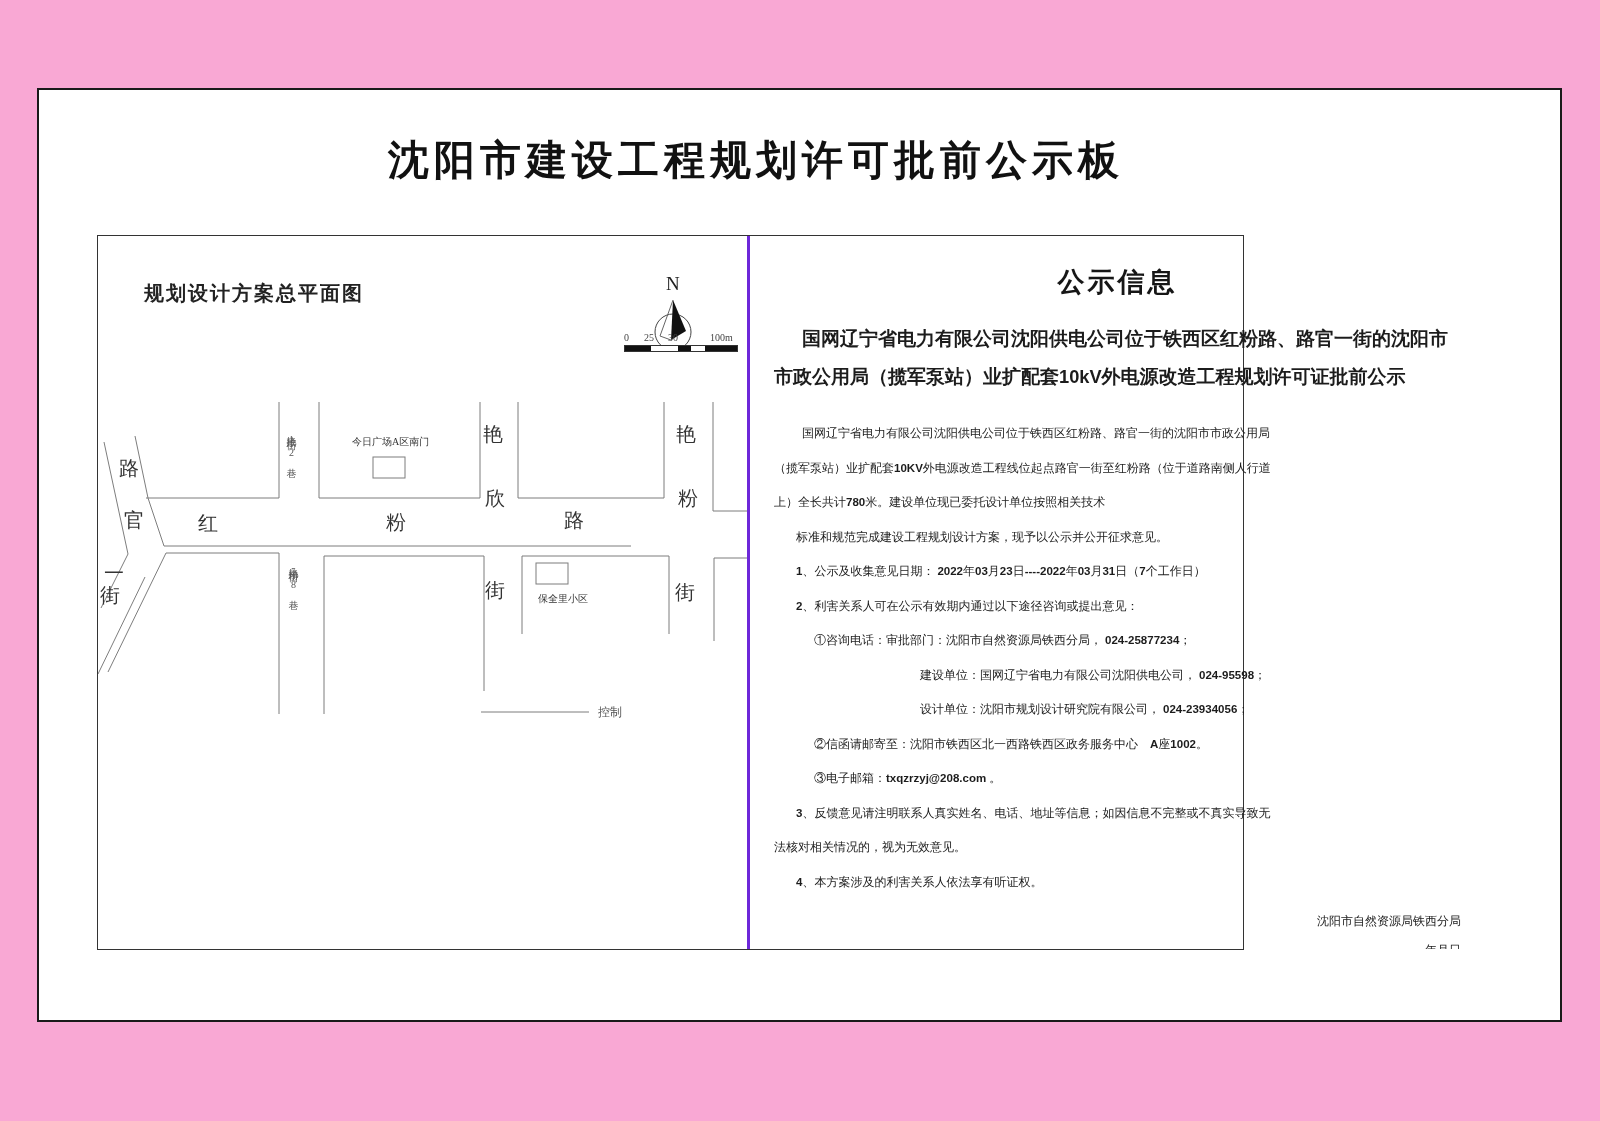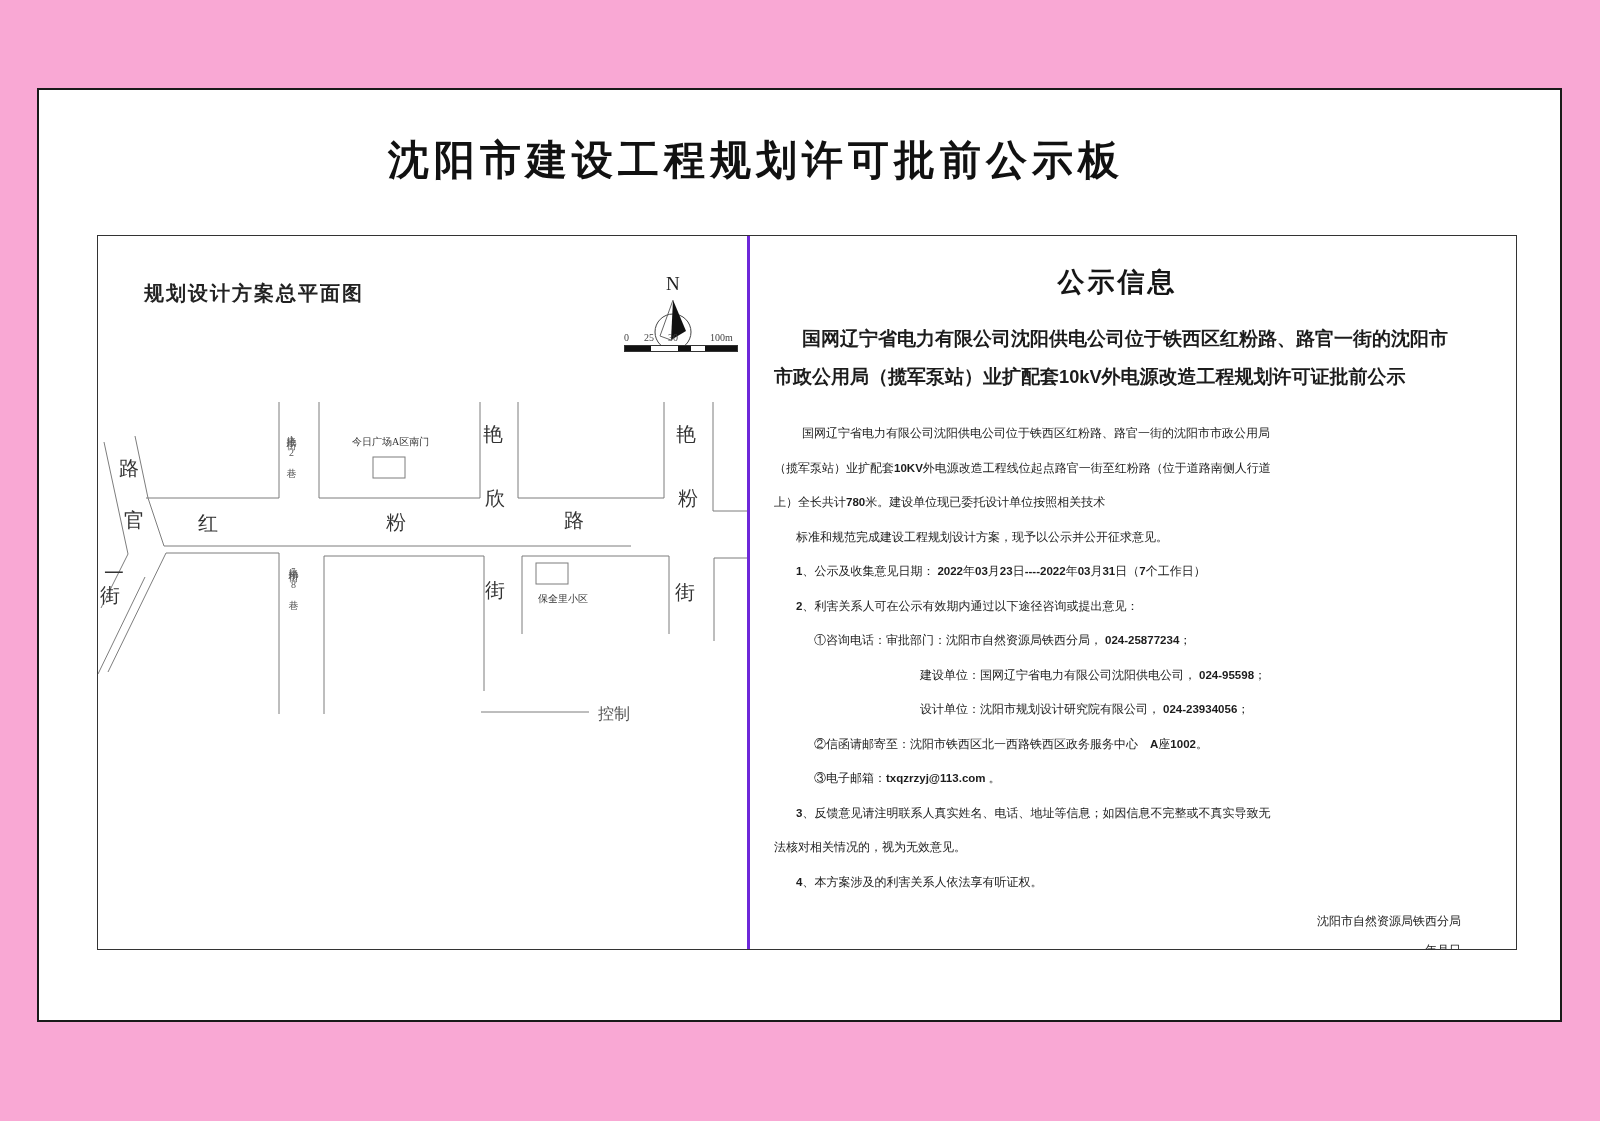--- a/index.html
+++ b/index.html
@@ -4,21 +4,21 @@
 <style>
   html,body{margin:0;padding:0;background:#ffffff;}
   .page{position:relative;width:1600px;height:1121px;background:#f9a8d4;overflow:hidden;
         font-family:"Liberation Serif","DejaVu Serif",serif;color:#1f1f1f;}
   
   .outer-border{position:absolute;left:37px;top:88px;width:1521px;height:930px;
         border:2px solid #1a1a1a;background:#fff;}
   .main-title{position:absolute;left:388px;top:133px;font-size:41px;font-weight:700;
         letter-spacing:5px;color:#111;white-space:nowrap;}
   
-  .inner-box{position:absolute;left:97px;top:235px;width:1420px;height:715px;
+  .inner-box{position:absolute;left:97px;top:235px;width:1147px;height:715px;
         border:1px solid #333;box-sizing:border-box;}
   .map-panel{position:absolute;left:0;top:0;width:649px;height:713px;overflow:hidden;}
   .info-panel{position:absolute;left:649px;top:0;width:760px;height:713px;
         border-left:3px solid #6d28d9;box-sizing:border-box;overflow:hidden;
         padding:28px 46px 0 24px;}
   
   .map-title{position:absolute;left:46px;top:44px;font-size:20px;font-weight:700;
         letter-spacing:2px;color:#222;}
   .map-lines{position:absolute;left:0;top:0;}
   .map-labels{position:absolute;left:0;top:0;width:649px;height:713px;}
@@ -134,39 +134,39 @@
           <span class="ml" style="left: 387px; top: 344px; font-size: 20px;">街</span>
           <span class="ml" style="left: 578px; top: 188px; font-size: 20px;">艳</span>
           <span class="ml" style="left: 580px; top: 252px; font-size: 20px;">粉</span>
           <span class="ml" style="left: 577px; top: 346px; font-size: 20px;">街</span>
           <span class="ml vert" style="left: 188px; top: 192px; font-size: 10px;">艳欣街12巷</span>
           <span class="ml vert" style="left: 190px; top: 324px; font-size: 10px;">艳粉街58巷</span>
           <span class="ml" style="left: 254px; top: 201px; font-size: 10px;">今日广场A区南门</span>
           <span class="ml" style="left: 440px; top: 358px; font-size: 10px;">保全里小区</span>
         </div>
 
-      <span class="ml legend-label" style="left:500px;top:470px;font-size:16px;color:#555;position:absolute">控制</span>
+      <span class="ml legend-label" style="left:500px;top:470px;font-size:12px;color:#555;position:absolute">控制</span>
     </div>
 
     <div class="info-panel">
       <div class="notice-heading">公示信息</div>
       <div>
           <div class="nl p1 indent">国网辽宁省电力有限公司沈阳供电公司位于铁西区红粉路、路官一街的沈阳市</div>
           <div class="nl p1">市政公用局（揽军泵站）业扩配套<span class="lat">10kV</span>外电源改造工程规划许可证批前公示</div>
           <div class="nl indent gap-top">国网辽宁省电力有限公司沈阳供电公司位于铁西区红粉路、路官一街的沈阳市市政公用局</div>
           <div class="nl ">（揽军泵站）业扩配套<span class="lat">10KV</span>外电源改造工程线位起点路官一街至红粉路（位于道路南侧人行道</div>
           <div class="nl ">上）全长共计<span class="lat">780</span>米。建设单位现已委托设计单位按照相关技术</div>
           <div class="nl indent-sm">标准和规范完成建设工程规划设计方案，现予以公示并公开征求意见。</div>
           <div class="nl indent-sm"><span class="lat">1</span>、公示及收集意见日期： <span class="lat">2022</span>年<span class="lat">03</span>月<span class="lat">23</span>日<span class="lat">----2022</span>年<span class="lat">03</span>月<span class="lat">31</span>日（<span class="lat">7</span>个工作日）</div>
           <div class="nl indent-sm"><span class="lat">2</span>、利害关系人可在公示有效期内通过以下途径咨询或提出意见：</div>
           <div class="nl indent-md">①咨询电话：审批部门：沈阳市自然资源局铁西分局， <span class="lat">024-25877234</span>；</div>
           <div class="nl indent-lg">建设单位：国网辽宁省电力有限公司沈阳供电公司， <span class="lat">024-95598</span>；</div>
           <div class="nl indent-lg">设计单位：沈阳市规划设计研究院有限公司， <span class="lat">024-23934056</span>；</div>
           <div class="nl indent-md">②信函请邮寄至：沈阳市铁西区北一西路铁西区政务服务中心　<span class="lat">A</span>座<span class="lat">1002</span>。</div>
-          <div class="nl indent-md">③电子邮箱：<span class="lat">txqzrzyj@113.com</span> 。</div>
+          <div class="nl indent-md">③电子邮箱：<span class="lat">txqzrzyj@208.com</span> 。</div>
           <div class="nl indent-sm"><span class="lat">3</span>、反馈意见请注明联系人真实姓名、电话、地址等信息；如因信息不完整或不真实导致无</div>
           <div class="nl ">法核对相关情况的，视为无效意见。</div>
           <div class="nl indent-sm"><span class="lat">4</span>、本方案涉及的利害关系人依法享有听证权。</div>
           <div class="nl right sig-gap">沈阳市自然资源局铁西分局</div>
           <div class="nl right">年月日</div>
         </div>
     </div>
 
   </div>
 </div>

